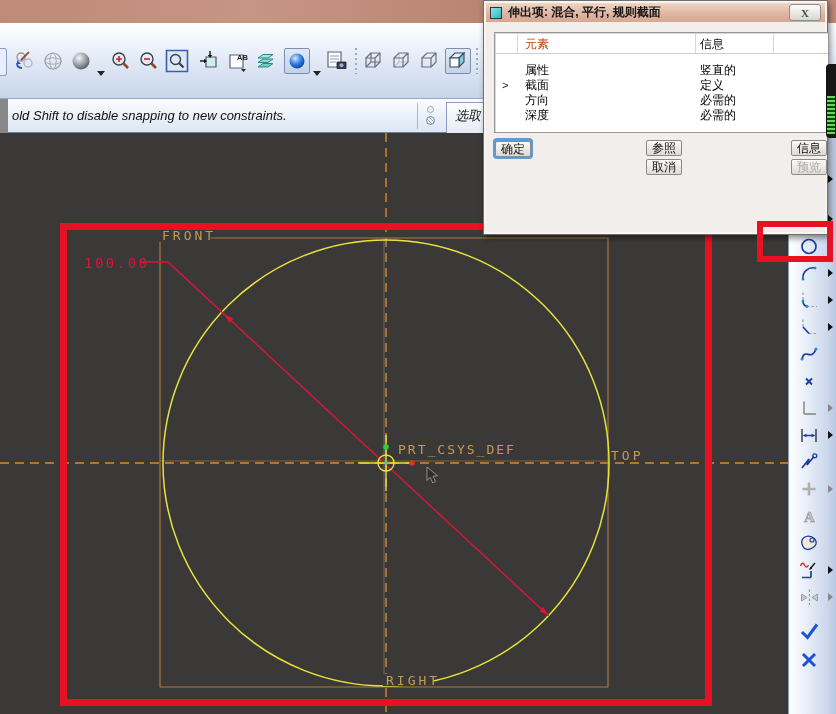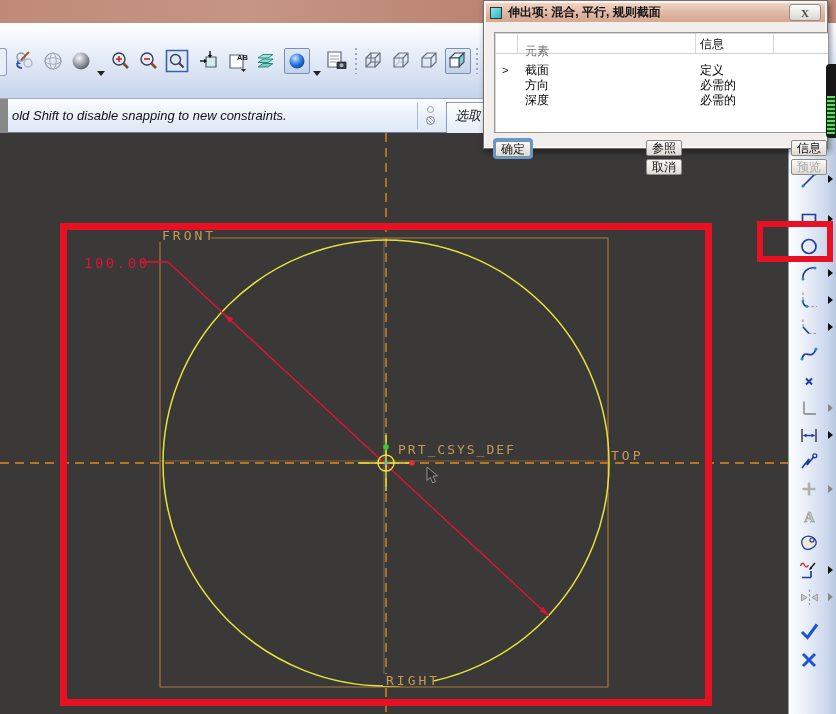--- a/index.html
+++ b/index.html
@@ -42,38 +42,38 @@
   .skl{font-family:"DejaVu Sans Mono",monospace;letter-spacing:3px;font-size:13px;fill:#c49a58;}
   
   .right-toolbar{position:absolute;left:788px;top:133px;width:48px;height:581px;
     background:linear-gradient(90deg,#ffffff 0%,#eaeff8 35%,#ccd8ec 80%,#b9c7e0 100%);
     border-left:1px solid #8a9ab8;box-sizing:border-box;}
   .sbtn{position:absolute;left:6px;width:28px;height:26px;display:flex;align-items:center;
     justify-content:center;border:1px solid transparent;border-radius:2px;}
   .fly{position:absolute;left:39px;width:0;height:0;border-top:4px solid transparent;
     border-bottom:4px solid transparent;border-left:5px solid #111;}
   
-  .dialog{position:absolute;left:483px;top:0;width:345px;height:149px;z-index:10;
+  .dialog{position:absolute;left:483px;top:0;width:345px;height:235px;z-index:10;
     background:#f1eeeb;border:1px solid #6f6f6f;box-sizing:border-box;
     box-shadow:2px 3px 6px rgba(0,0,0,.45), inset 0 0 0 2px #faf4ef;}
   .dlg-titlebar{position:absolute;left:2px;top:2px;right:2px;height:19px;
     background:linear-gradient(180deg,#f0d6c6,#e0b6a2 55%,#d4a890);
     display:flex;align-items:center;padding:0 4px;box-sizing:border-box;}
   .dlg-icon{width:12px;height:12px;background:linear-gradient(135deg,#8ee6ea,#27b6c4);
     border:1px solid #333;box-sizing:border-box;margin-right:6px;flex:0 0 auto;}
   .dlg-title{font-size:12px;font-weight:bold;color:#141414;white-space:nowrap;}
   .dlg-close{margin-left:auto;width:30px;height:15px;border:1px solid #8d8d8d;border-radius:3px;
     background:linear-gradient(180deg,#fdfdfd,#dad6d2);display:flex;align-items:center;
     justify-content:center;font-size:11px;font-weight:bold;color:#4a4a4a;
     font-family:"Liberation Serif",serif;}
   .dlg-list{position:absolute;left:10px;top:31px;width:335px;height:101px;background:#fff;
     border:1px solid #979797;box-shadow:inset 1px 1px 0 #d8d8d8;box-sizing:border-box;font-size:12px;}
   .dlg-header{position:relative;height:20px;border-bottom:1px solid #cfcfcf;}
   .dlg-header .hsep{position:absolute;top:0;bottom:0;width:1px;background:#d6d6d6;}
-  .col-el{position:absolute;left:30px;top:10px;color:#737373;}
+  .col-el{position:absolute;left:30px;top:3px;color:#c2410c;}
   .col-info{position:absolute;left:205px;top:3px;color:#111;}
   .dlg-row{position:relative;height:15px;line-height:15px;}
   .dlg-rows{padding-top:9px;}
   .cell-el{position:absolute;left:30px;}
   .cell-info{position:absolute;left:205px;}
   .row-marker{position:absolute;left:7px;color:#222;font-size:11px;}
   .pe-btn{position:absolute;height:16px;min-width:36px;box-sizing:border-box;font-size:12px;
     color:#141414;background:linear-gradient(180deg,#fbfaf8,#dedad4);border:1px solid #8a8a8a;
     border-radius:2px;display:flex;align-items:center;justify-content:center;padding:0 3px;}
   .pe-btn.focused{outline:2px solid #5f9bd6;outline-offset:0;}
@@ -448,20 +448,24 @@
 
     <div class="dlg-list">
       <div class="dlg-header">
         <div class="hsep" style="left:22px"></div>
         <div class="hsep" style="left:200px"></div>
         <div class="hsep" style="left:278px"></div>
         <span class="col-el">元素</span>
         <span class="col-info">信息</span>
       </div>
       <div class="dlg-rows">
+        <div class="dlg-row">
+          <span class="cell-el">属性</span>
+          <span class="cell-info">竖直的</span>
+        </div>
         <div class="dlg-row">
           <span class="row-marker">&gt;</span>
           <span class="cell-el">截面</span>
           <span class="cell-info">定义</span>
         </div>
         <div class="dlg-row">
           <span class="cell-el">方向</span>
           <span class="cell-info">必需的</span>
         </div>
         <div class="dlg-row">

